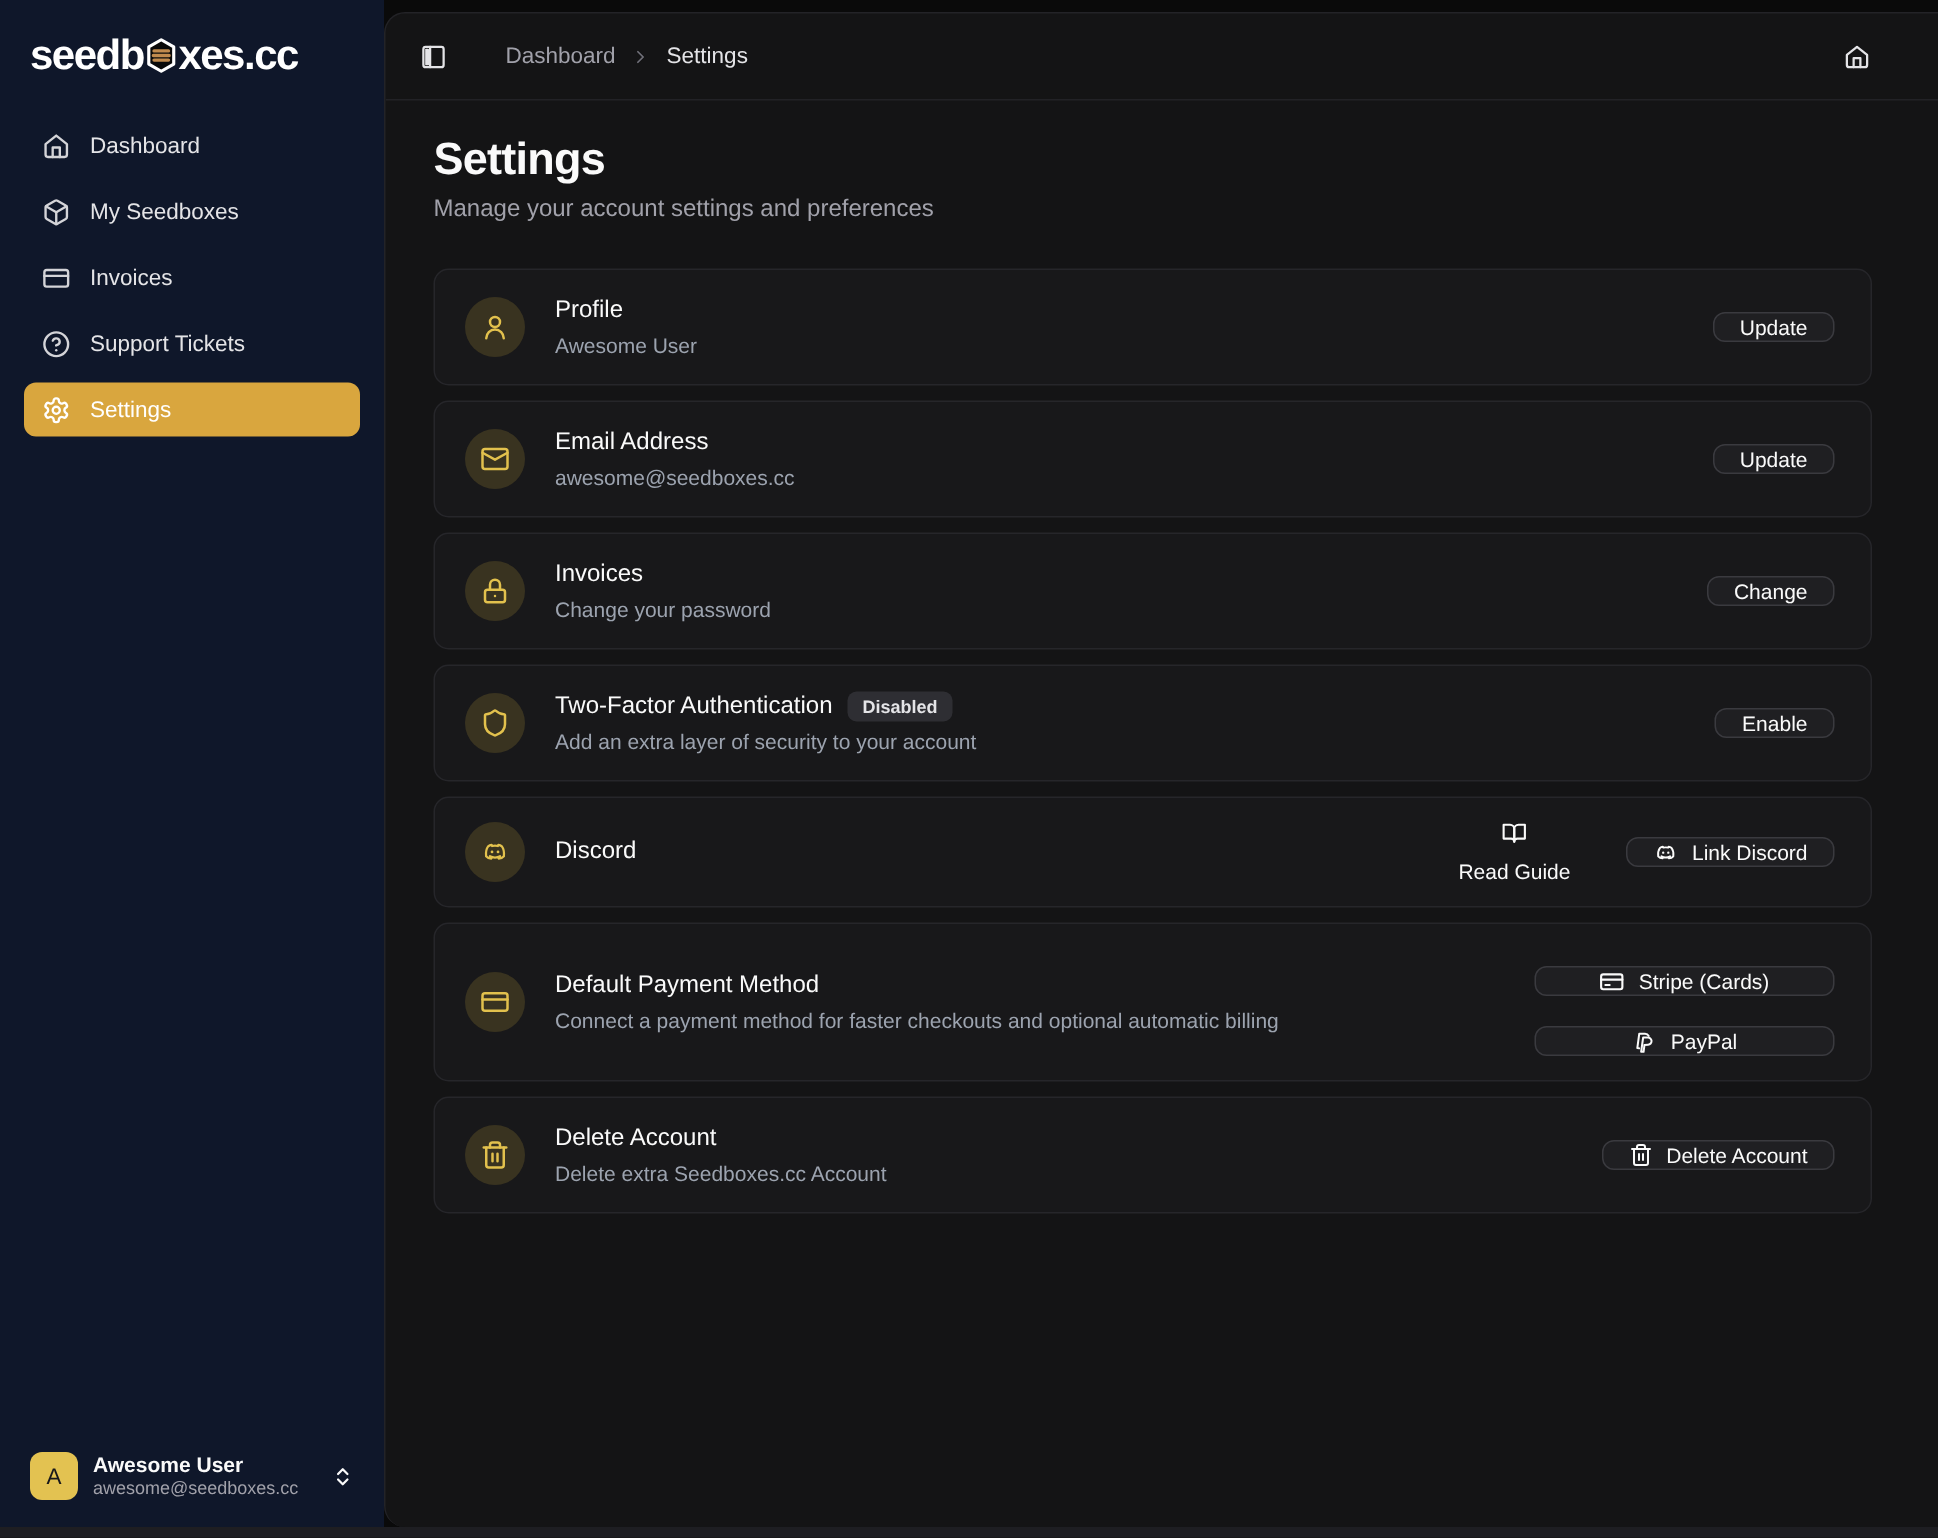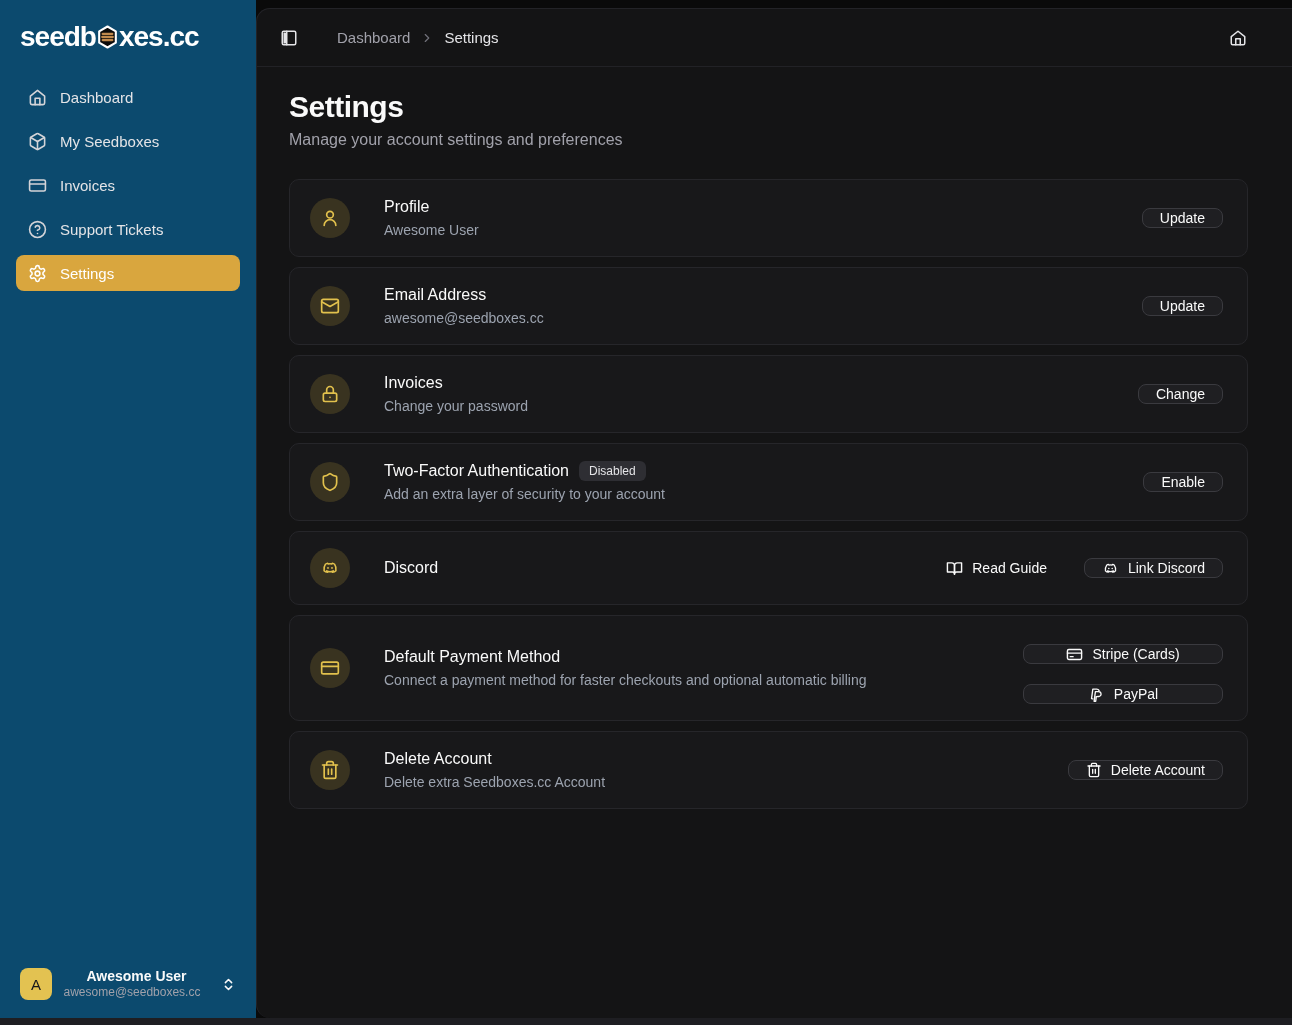--- a/index.html
+++ b/index.html
@@ -13,22 +13,21 @@
   .app {
     position:absolute; left:0; top:0; right:0; height:1018px;
     background:#0a0a0a;
     border-radius:0 0 14px 14px;
     display:flex;
   }
   
   .sidebar {
     width:256px; flex:0 0 256px;
     display:flex; flex-direction:column;
-    background:#0c4a6e;
-    text-align:center;
+    background:#0f172a;
   }
   .logo {
     display:flex; align-items:center;
     margin:21px 0 26px 20px;
     font-weight:700; font-size:28px; letter-spacing:-1px; color:#fff;
     cursor:pointer; user-select:none;
   }
   .logo svg { margin:0 1px; display:block; }
   .nav { display:flex; flex-direction:column; gap:8px; padding:0 16px; }
   .nav-item {
@@ -91,46 +90,46 @@
   h1 { font-size:30px; font-weight:700; line-height:36px; color:#fafafa; letter-spacing:-0.5px; }
   .page-subtitle { margin-top:6px; font-size:16px; color:#a1a1aa; }
   .cards { margin-top:30px; display:flex; flex-direction:column; gap:10px; }
   .card {
     background:#18181a;
     border:1px solid #26262a;
     border-radius:10px;
     padding:16px 24px 16px 20px;
     display:flex; align-items:center;
   }
-  .card-left { display:flex; align-items:center; gap:34px; flex:1; min-width:0; }
+  .card-left { display:flex; align-items:center; gap:20px; flex:1; min-width:0; }
   .icon-circle {
     width:40px; height:40px; border-radius:50%;
     background:#393320; color:#e2c14d;
     display:flex; align-items:center; justify-content:center;
     flex:0 0 40px;
   }
   .card-title-row { display:flex; align-items:center; gap:10px; }
   .card-title { font-size:16px; font-weight:500; color:#fafafa; line-height:22px; }
   .badge {
     background:#2e2e33; color:#e4e4e7;
-    font-size:12px; font-weight:400;
+    font-size:12px; font-weight:700;
     padding:3px 10px; border-radius:6px; line-height:14px;
   }
   .card-subtitle { margin-top:3px; font-size:14px; color:#9ca3af; line-height:19px; }
   .card-actions { display:flex; align-items:center; gap:20px; }
   .card-actions.vertical { flex-direction:column; align-items:stretch; gap:8px; }
   .btn {
     background:#1f1f22; border:1px solid #3a3a3f; color:#fafafa;
     font-family:inherit; font-size:14px;
     height:20px; padding:0 17px; border-radius:8px;
     display:flex; align-items:center; justify-content:center; gap:9px;
     cursor:pointer; white-space:nowrap;
   }
   .btn.wide { width:200px;margin-top:12px; }
-  .btn.ghost { background:none; border:none; }
+  .btn.ghost { background:none; border:none;flex-direction:column; }
   .btn .btn-icon { display:flex; }
 </style>
 </head>
 <body>
 
 <div class="app">
 
   <aside class="sidebar">
     <div class="logo">
       <span>seedb</span>

